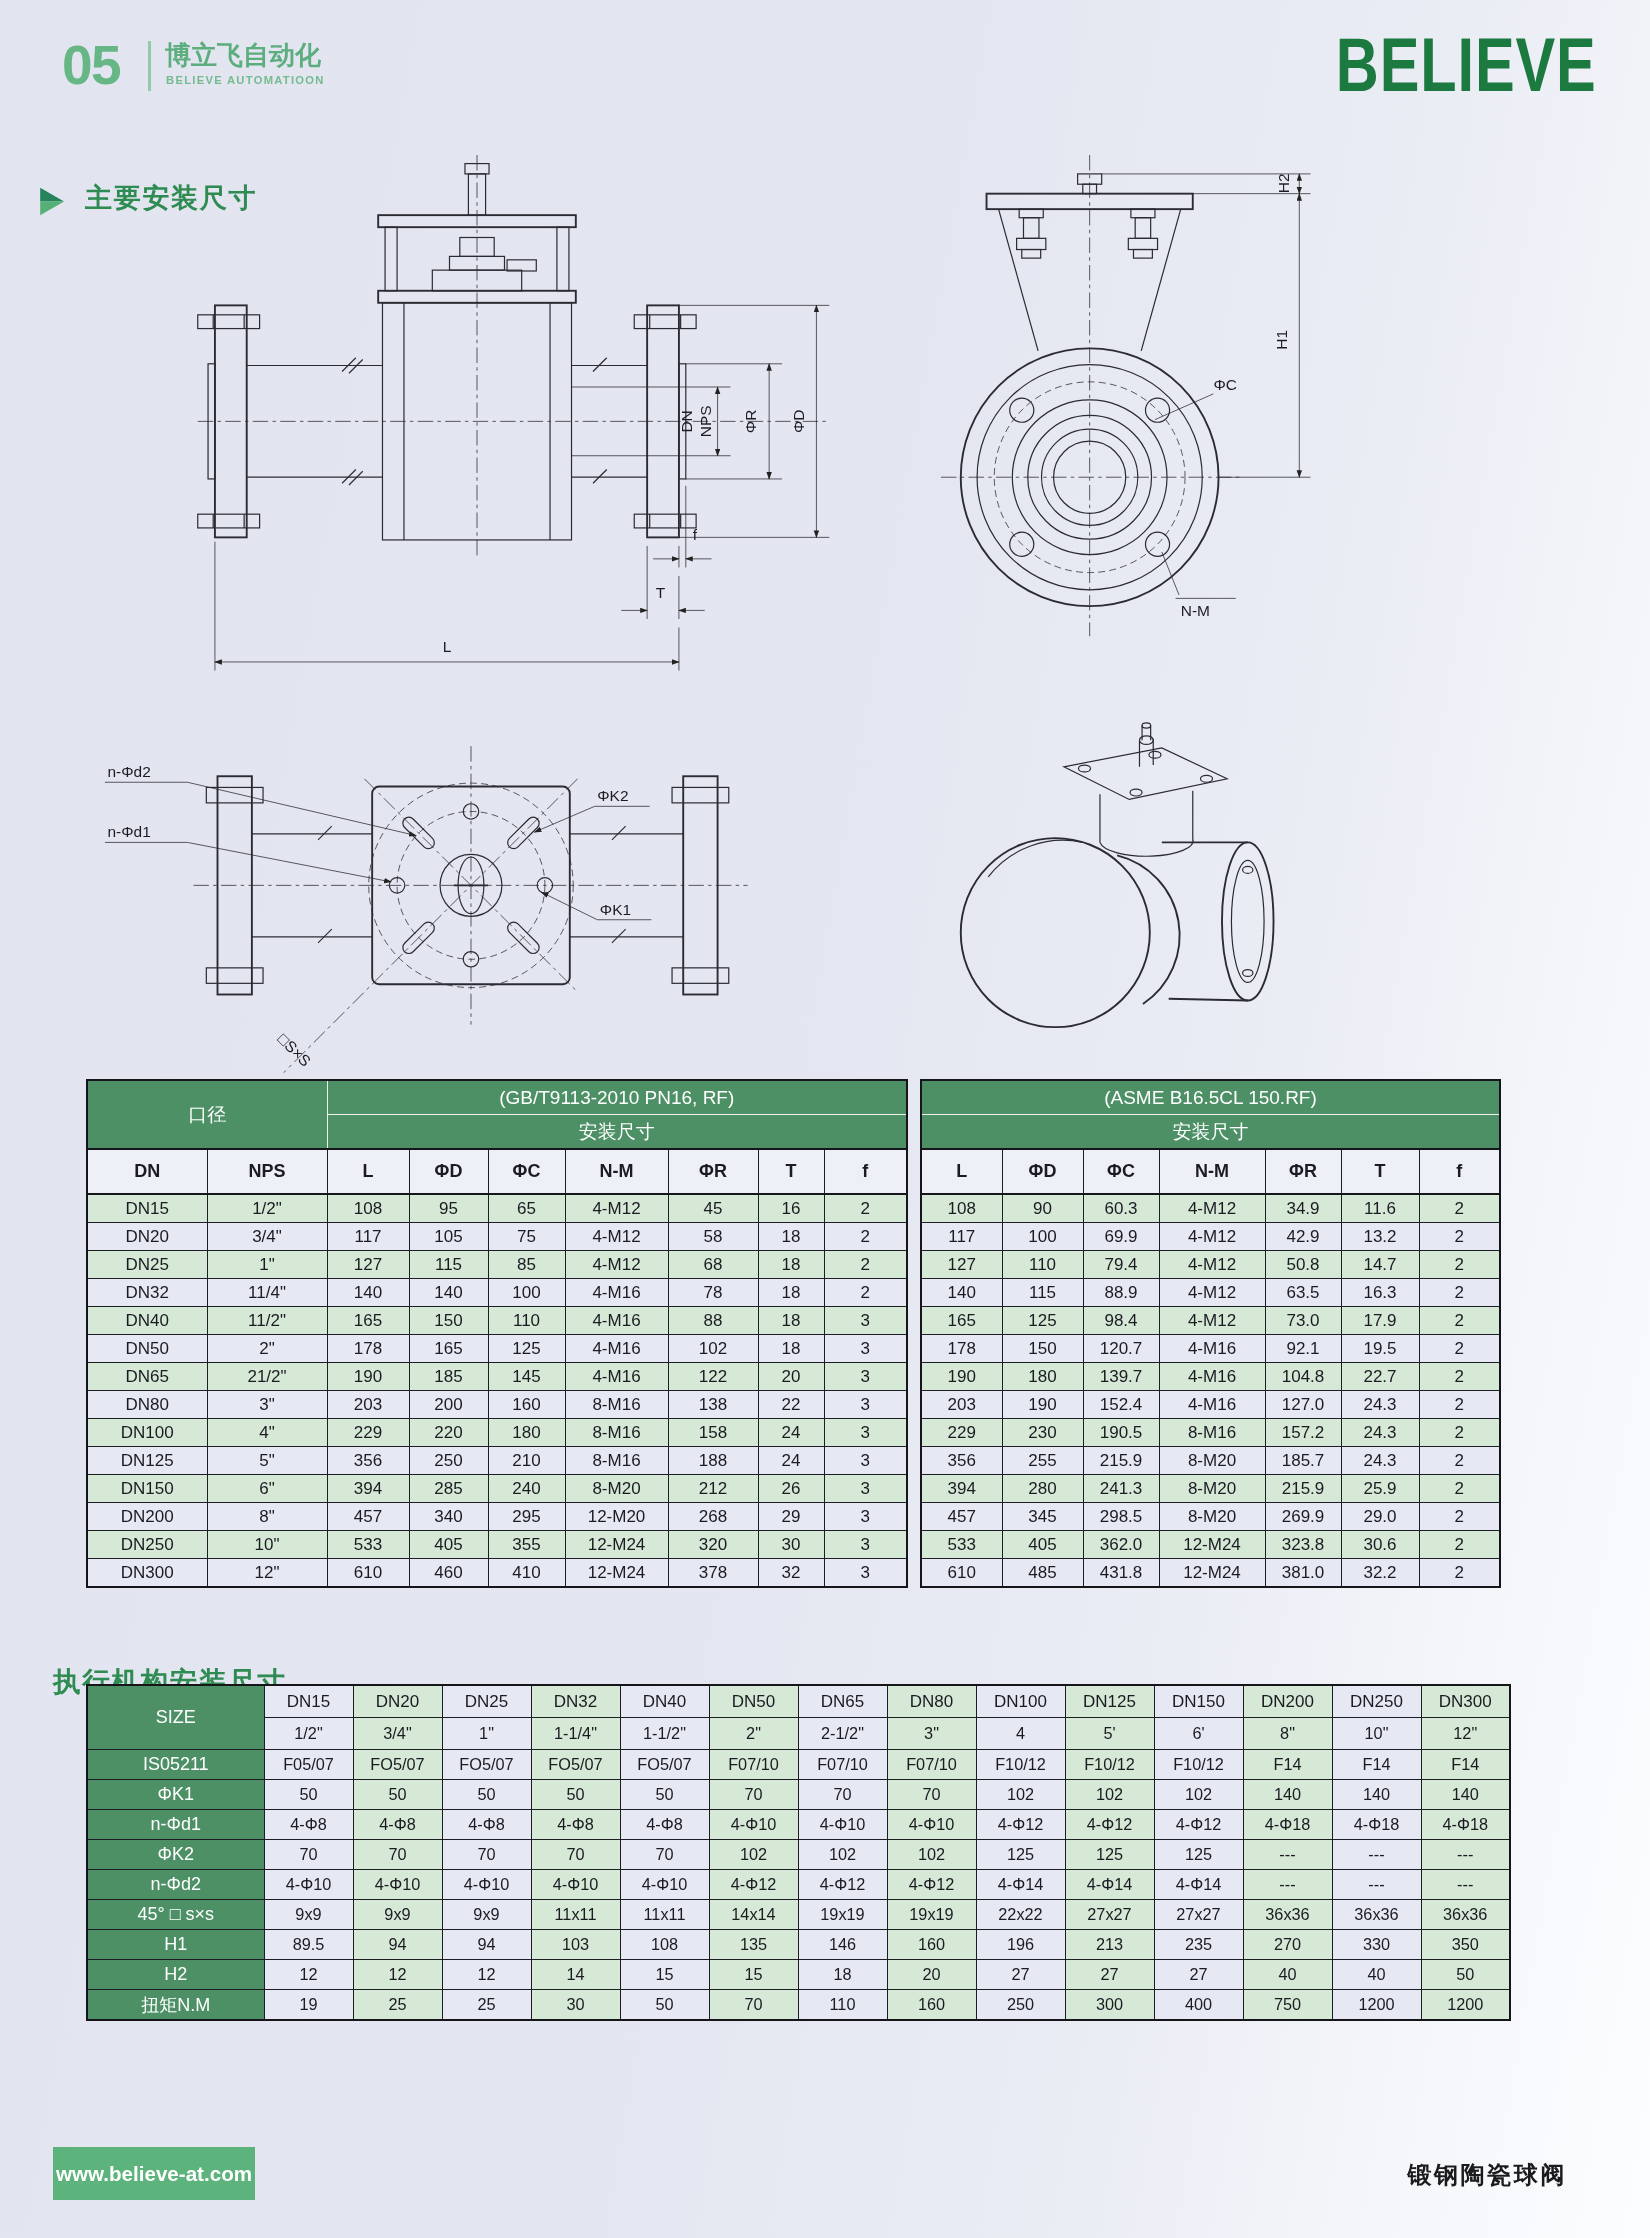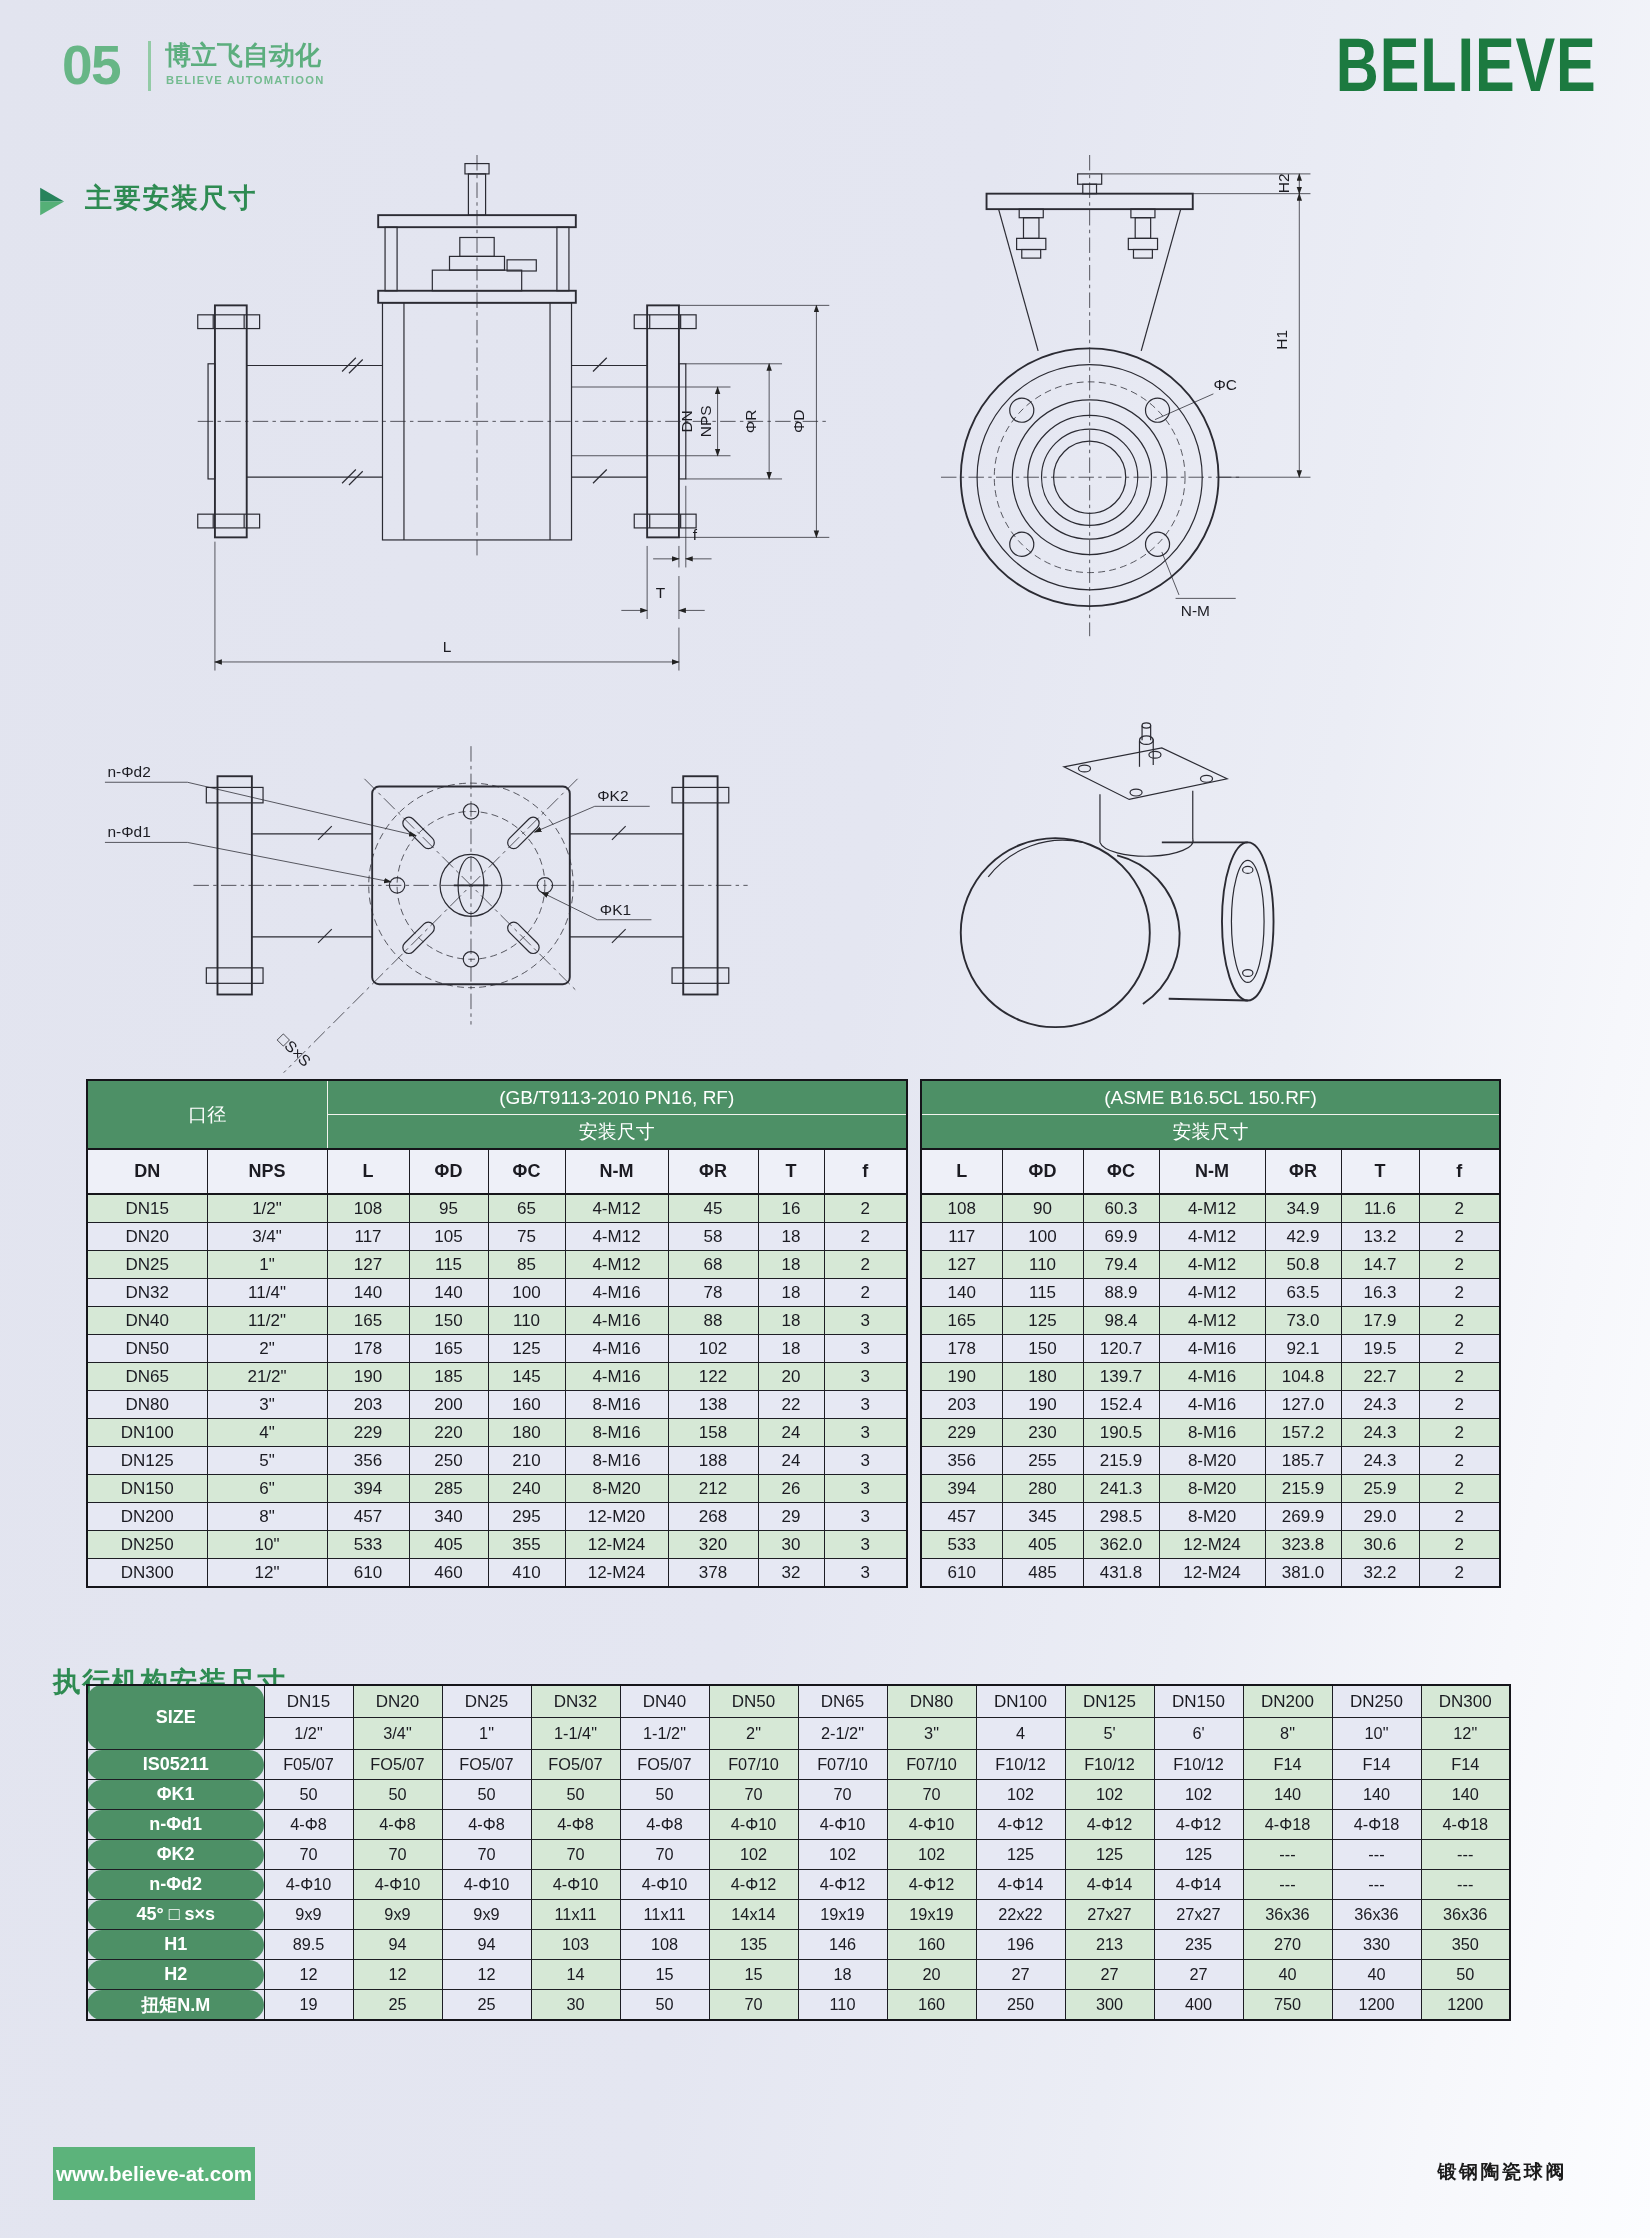--- a/index.html
+++ b/index.html
@@ -34,29 +34,29 @@
   .t1 .ch td{background:#eef0f8;font-weight:700;font-size:18px;border-top:2.6px solid #15151a;border-bottom:2.6px solid #15151a;height:43px;}
   .t1 thead tr:nth-child(1) td{height:33px;}
   .t1 thead tr:nth-child(2) td{height:33px;margin-top:35px;}
   .t1 tbody td{height:27px;}
   tr.rg td{background:#d6e8d6;}
   tr.rl td{background:#e6e8f3;}
   .tables1{position:absolute;left:86px;top:1079px;display:flex;gap:12px;}
   .t2wrap{position:absolute;left:86px;top:1684px;}
   .t2 td{height:29px;font-size:16.3px;}
   .t2 thead td{height:31px;}
-  .t2 td.glabel{background:#4d9066;color:#fff;font-size:18px;font-weight:700;border-radius:15px;}
+  .t2 td.glabel{background:#4d9066;color:#fff;font-size:18px;font-weight:400;}
   .t2 td.cg{background:#d6e8d6;}
   .t2 td.cl2{background:#e6e8f3;}
   .t2 td.b{font-weight:400;font-size:17px;}
   
   .note{position:absolute;left:53px;top:2056px;font-size:21.5px;font-weight:700;color:#15151a;letter-spacing:0.4px;}
   .web{position:absolute;left:53px;top:2147px;width:202px;height:53px;background:#5cb37b;
        display:flex;align-items:center;justify-content:center;color:#fff;font-size:20.6px;font-weight:700;}
-  .prod{position:absolute;right:83px;top:2159px;font-size:19px;font-weight:700;color:#1b1b1b;letter-spacing:2.6px;}
+  .prod{position:absolute;right:83px;top:2159px;font-size:24px;font-weight:700;color:#1b1b1b;letter-spacing:2.6px;}
 </style>
 </head>
 <body>
 
 <div class="page">
 
   <div class="hdr-num">05</div>
   <div class="hdr-bar"></div>
   <div class="hdr-cn">博立飞自动化</div>
   <div class="hdr-en">BELIEVE AUTOMATIOON</div>

